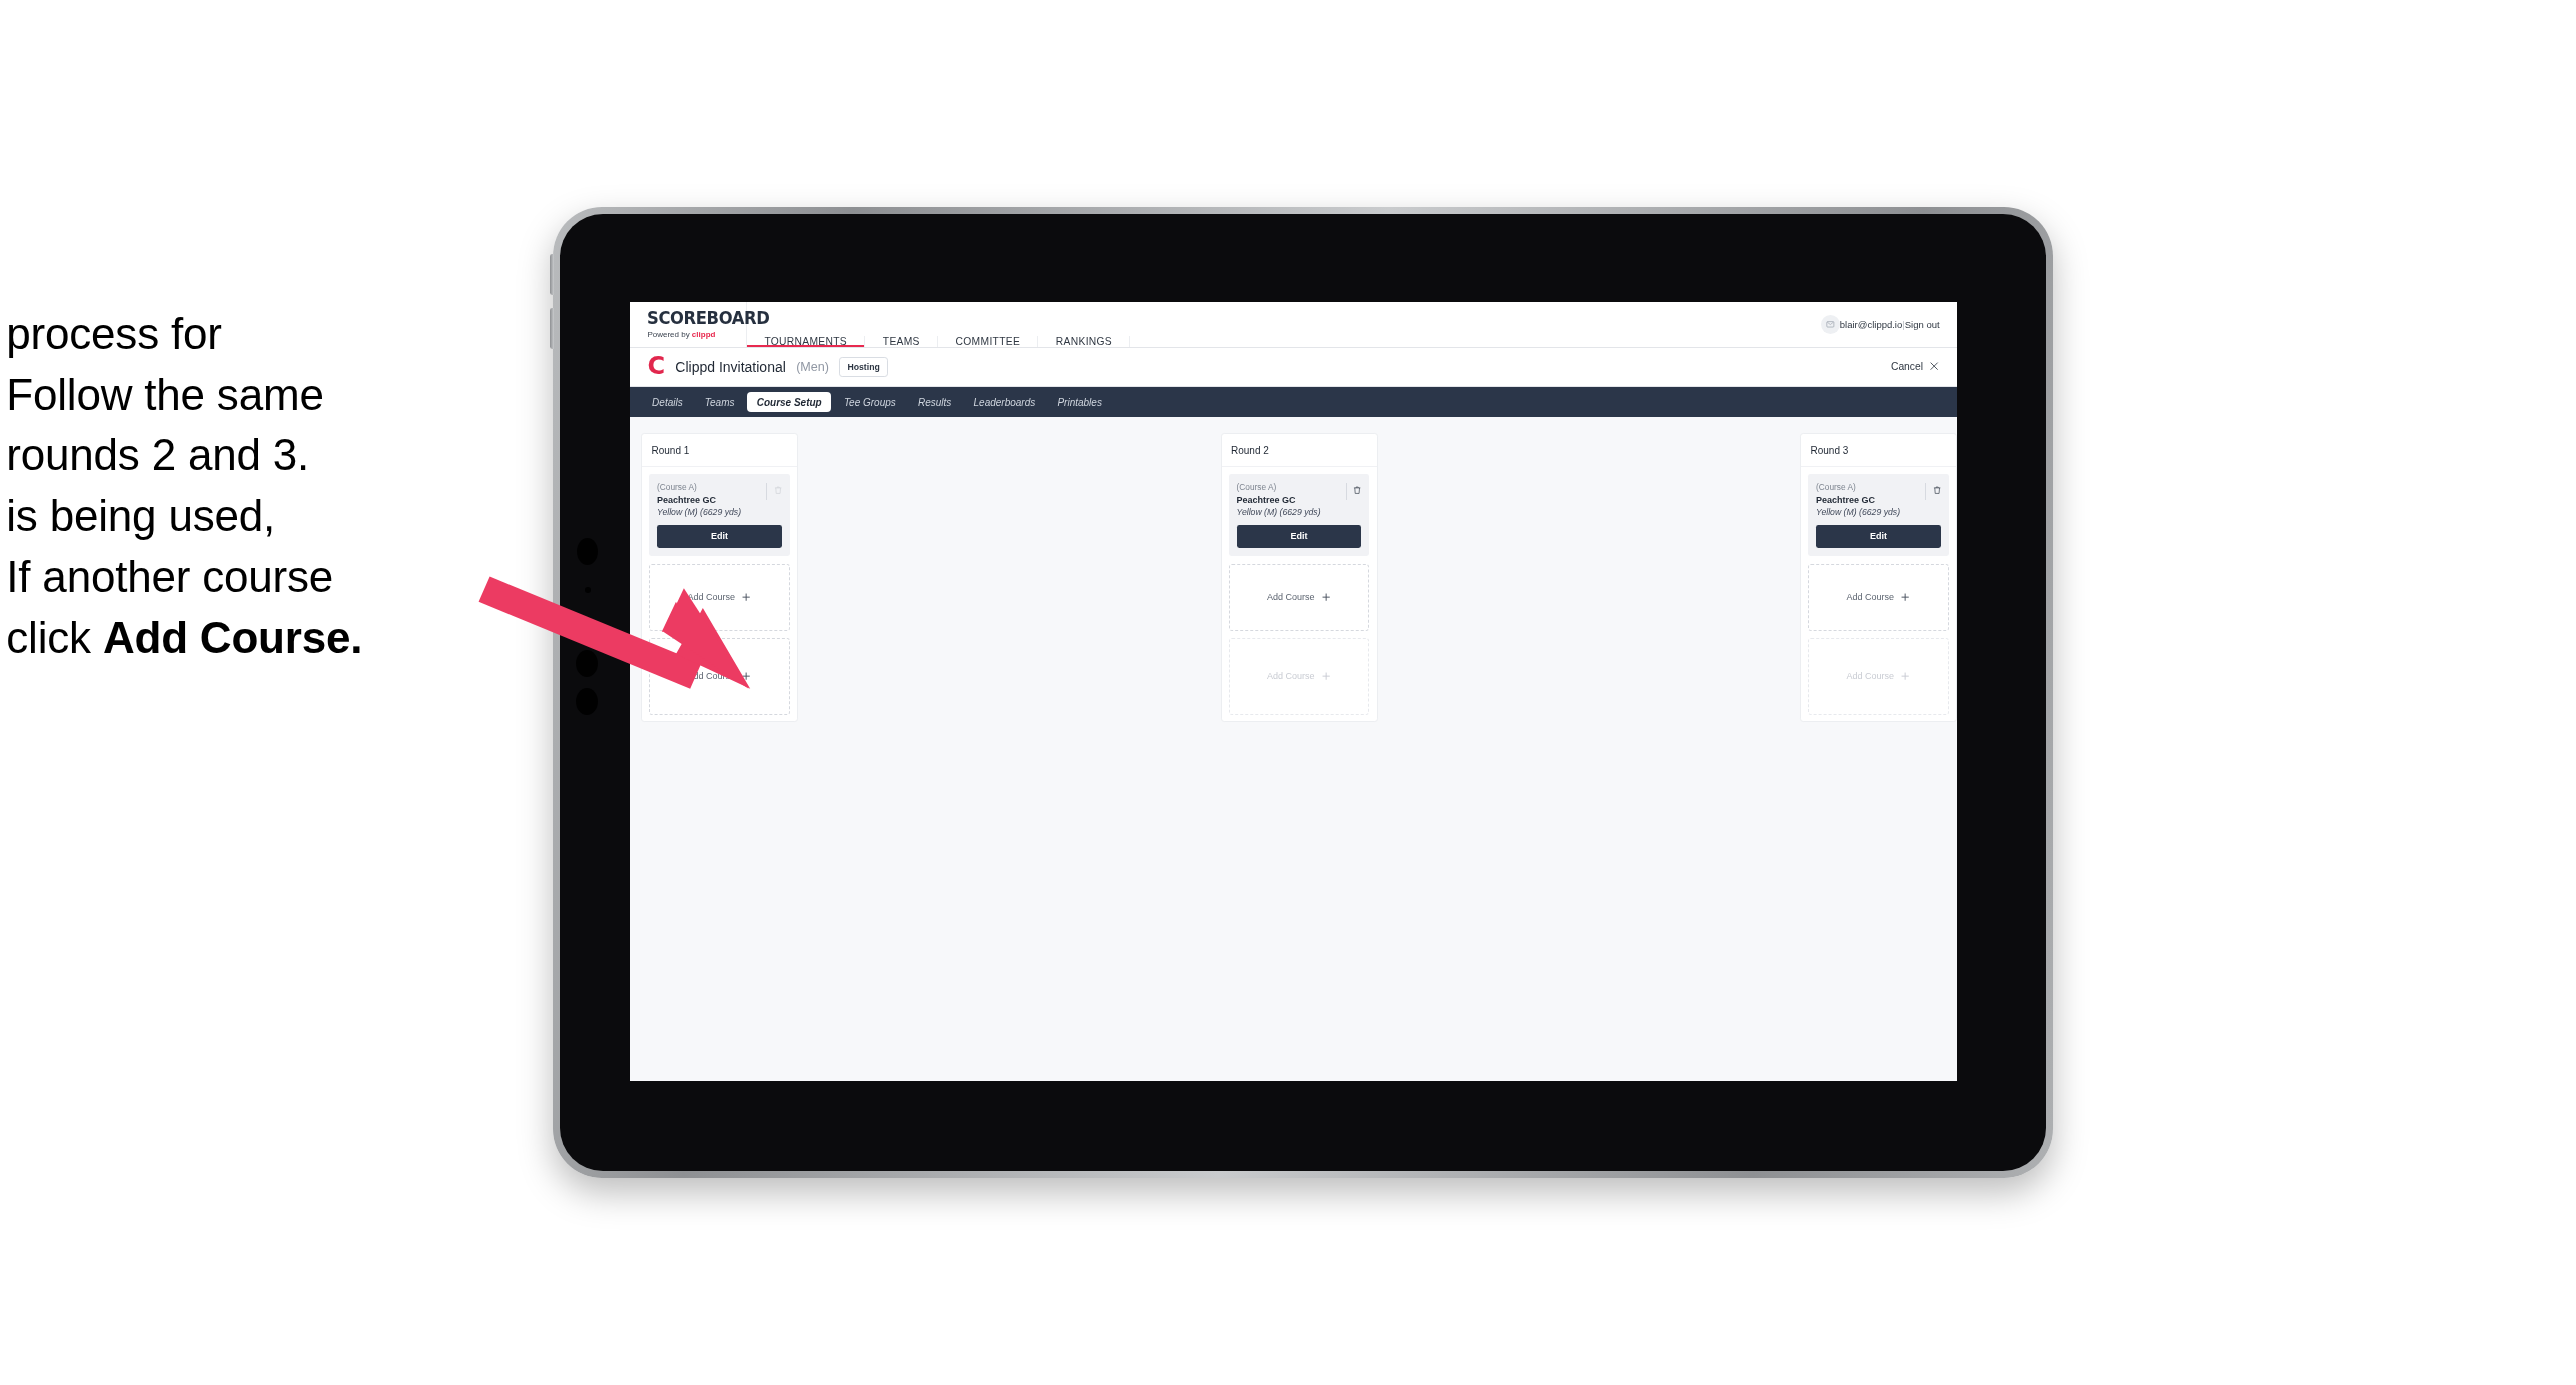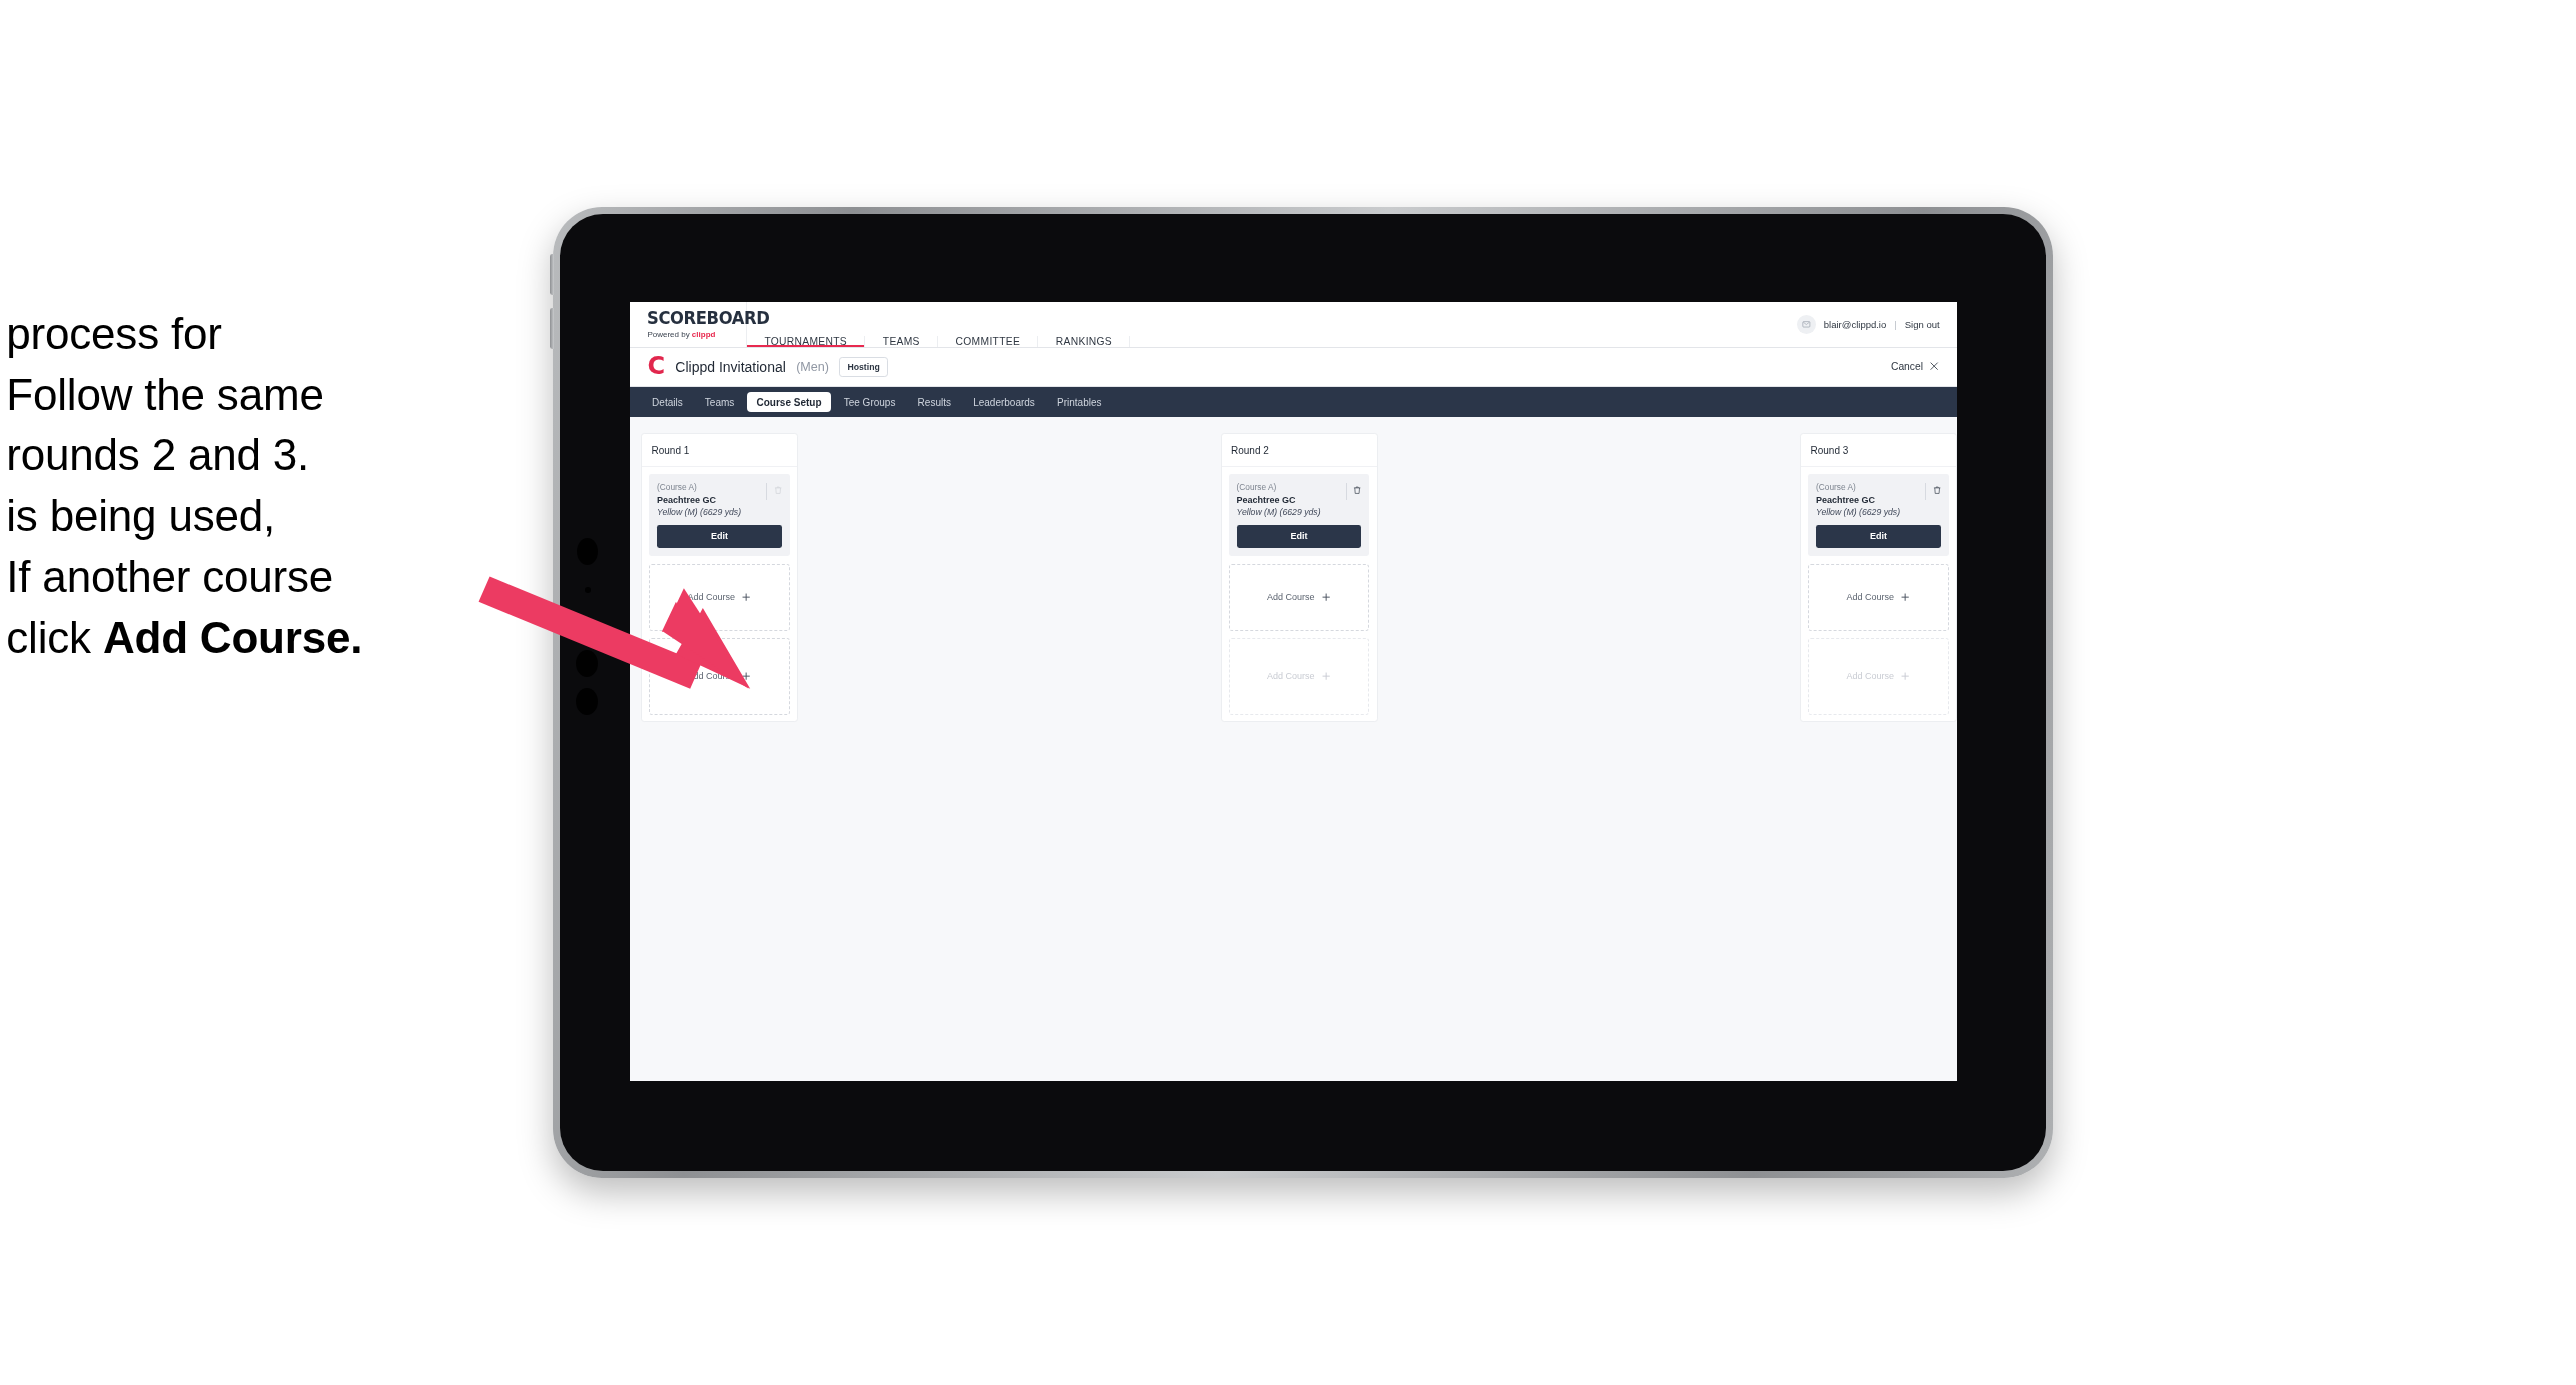--- a/index.html
+++ b/index.html
@@ -135,21 +135,20 @@
     position: absolute;
     left: 0; right: 0; bottom: 0;
     height: 2.4px;
     background: #e8294f;
   }
 
   #brand-right {
     margin-left: auto;
     display: flex; align-items: center;
     padding-right: 17.4px;
-    gap: 8px;
     font-size: 9.5px;
     color: #2f3742;
   }
   #user-avatar {
     width: 19px; height: 19px;
     border-radius: 50%;
     background: #eef0f3;
     display: flex; align-items: center; justify-content: center;
     color: #9aa1ac;
     font-size: 8.7px;
@@ -196,20 +195,21 @@
   }
   #cancel-x { font-size: 12px; line-height: 1; }
 
   
   #subnav {
     height: 30px;
     background: #2b3649;
     display: flex; align-items: center;
     padding: 0 12.6px;
     gap: 3.2px;
+    font-style: italic;
   }
   .subnav-item {
     font-size: 10px;
     color: #cfd5de;
     padding: 4.7px 9.5px;
     border-radius: 4px;
     cursor: pointer;
     white-space: nowrap;
   }
   .subnav-item.active {

